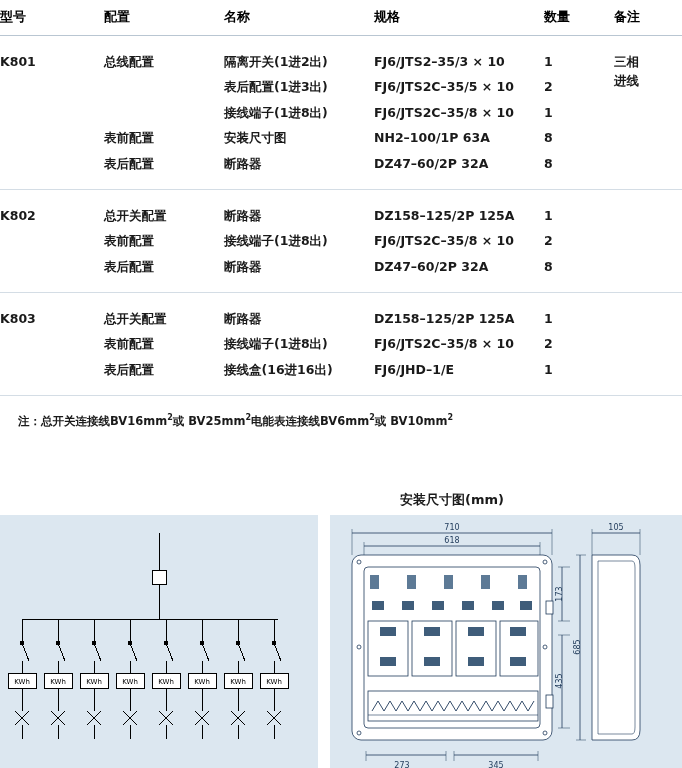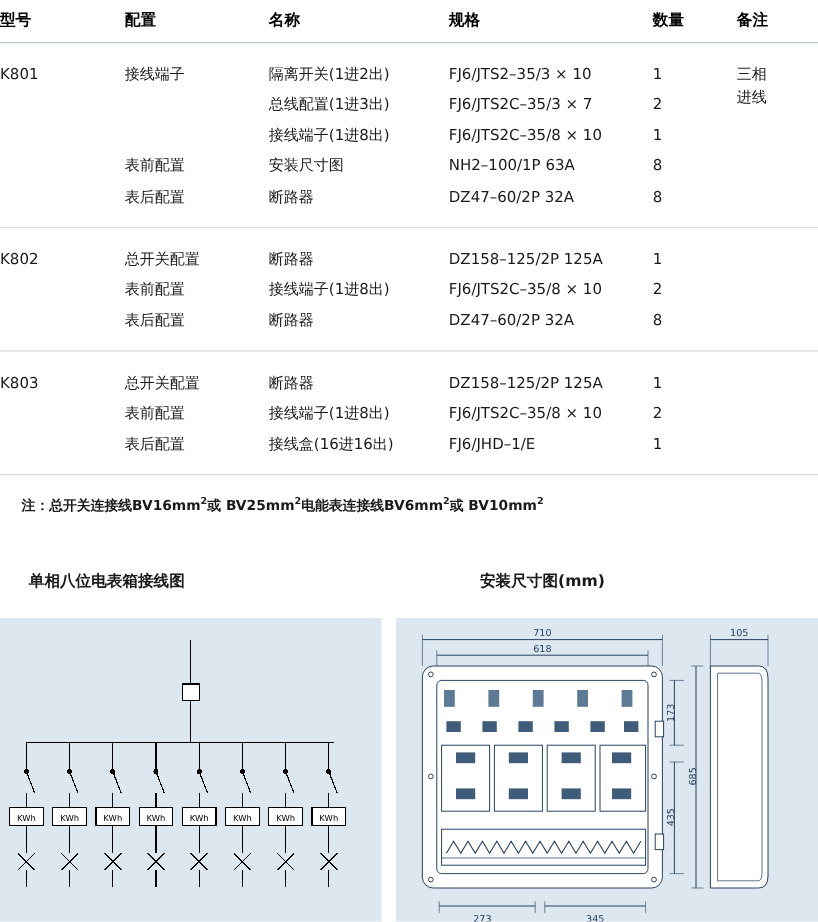--- a/index.html
+++ b/index.html
@@ -29,20 +29,21 @@
     font-size: 13px;
     padding: 8px 4px 9px 0;
     color: #000;
     border-bottom: 1px solid #b9c6d2;
   }
   .spec-table td {
     padding: 3px 4px 3px 0;
     vertical-align: top;
     color: #1a1a1a;
     line-height: 1.55;
+    font-weight: bold;
   }
   .col-model  { width: 104px; }
   .col-config { width: 120px; }
   .col-name   { width: 150px; }
   .col-spec   { width: 170px; }
   .col-qty    { width: 70px; }
   .col-remark { width: 68px; }
 
   .th-model  { padding-left: 18px; }
   .td-model  { padding-left: 44px; }
@@ -85,21 +86,21 @@
     position: relative;
     height: 22px;
   }
   .diagram-title {
     position: absolute;
     font-size: 13px;
     font-weight: bold;
     color: #1a1a1a;
   }
   .title-left  { left: 24px;  top: 0; }
-  .title-right { left: 400px; top: 0; }
+  .title-right { left: 400px; top: 16px; }
 
   .diagram-panels {
     position: relative;
     margin-top: 18px;
     height: 265px;
   }
   .panel {
     position: absolute;
     background: #dce7f0;
   }
@@ -141,30 +142,30 @@
       <th>备注</th>
     </tr>
   </thead>
   <tbody>
 
     <tr class="spacer-row">
         <td colspan="6"></td>
       </tr>
     <tr>
       <td class="td-model" rowspan="5">K801</td>
-      <td class="td-config">接线端子</td>
+      <td class="td-config">总线配置</td>
       <td>隔离开关(1进2出)</td>
       <td>FJ6/JTS2–35/3 × 10</td>
       <td class="td-qty">1</td>
       <td class="td-remark" rowspan="5"><span>三相</span><br><span>进线</span></td>
     </tr>
     <tr>
       <td class="td-config"></td>
-      <td>总线配置(1进3出)</td>
-      <td>FJ6/JTS2C–35/3 × 7</td>
+      <td>表后配置(1进3出)</td>
+      <td>FJ6/JTS2C–35/5 × 10</td>
       <td class="td-qty">2</td>
     </tr>
     <tr>
       <td class="td-config"></td>
       <td>接线端子(1进8出)</td>
       <td>FJ6/JTS2C–35/8 × 10</td>
       <td class="td-qty">1</td>
     </tr>
     <tr>
       <td class="td-config">表前配置</td>
@@ -246,21 +247,20 @@
       </tr>
   </tbody>
 </table>
 
 <div class="note">
   <span>注：总开关连接线BV16mm</span><sup>2</sup><span>或 BV25mm</span><sup>2</sup><span>电能表连接线BV6mm</span><sup>2</sup><span>或 BV10mm</span><sup>2</sup>
 </div>
 
 <div class="diagram-section">
   <div class="diagram-titles">
-    <div class="diagram-title title-left">单相八位电表箱接线图</div>
     <div class="diagram-title title-right">安装尺寸图(mm)</div>
   </div>
 
   <div class="diagram-panels">
 
     <div class="panel panel-left">
       <svg width="318" height="265" viewBox="0 0 318 265">
         <g stroke="#000" stroke-width="1" fill="none" shape-rendering="crispEdges">
 
           <line x1="159" y1="18" x2="159" y2="55"></line>

